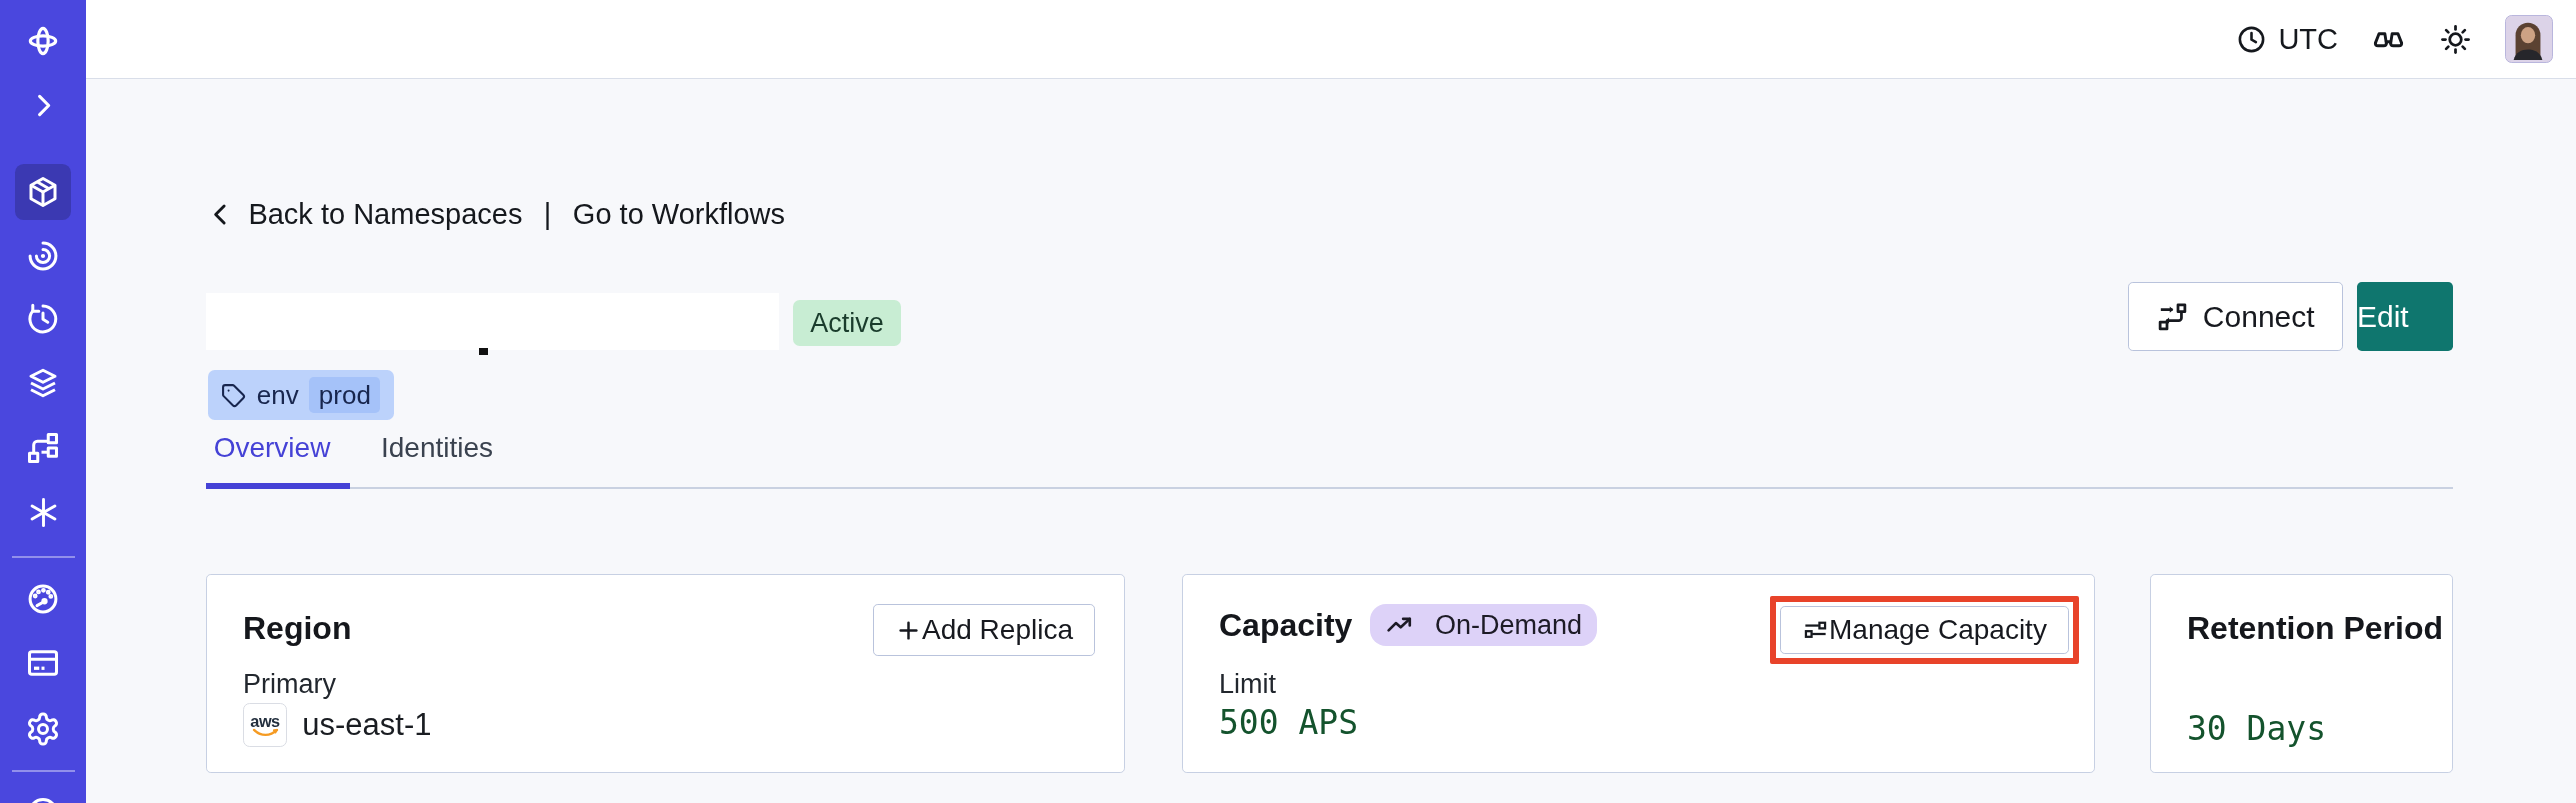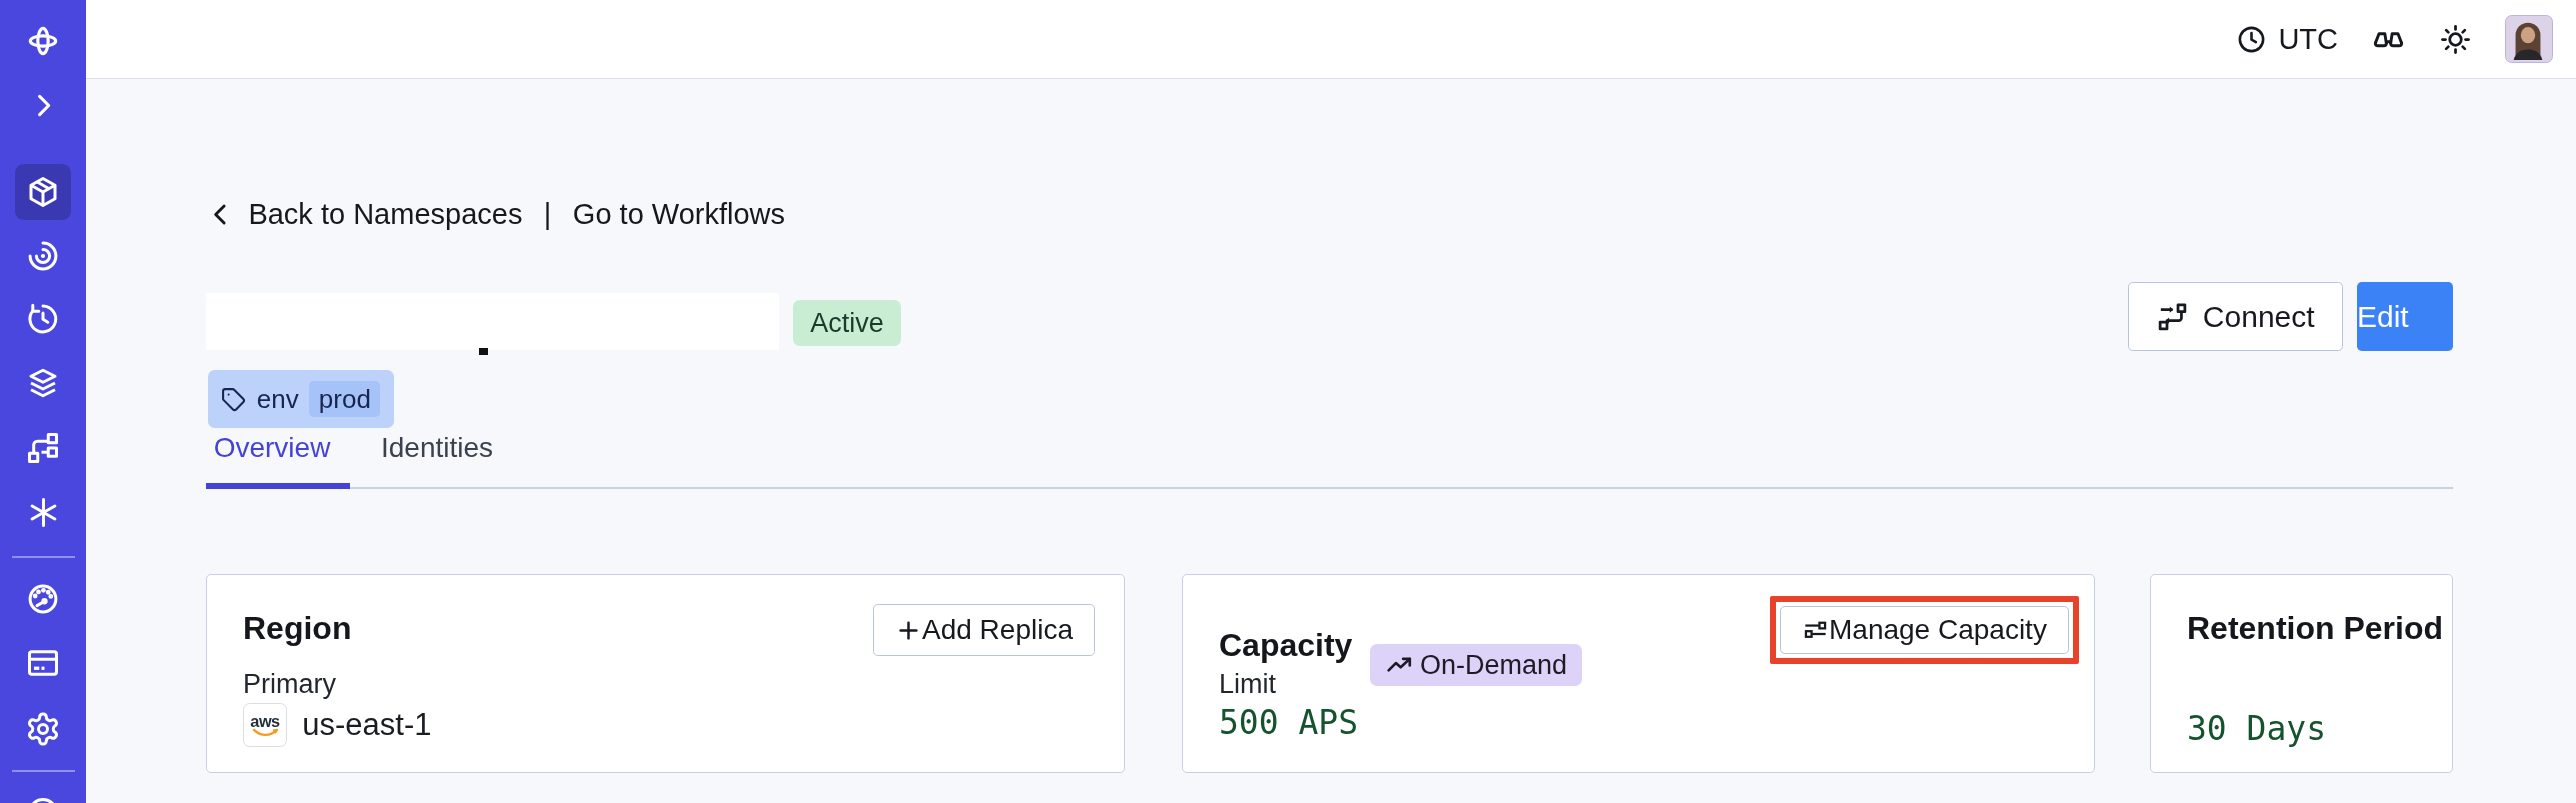--- a/index.html
+++ b/index.html
@@ -26,23 +26,23 @@
   .breadcrumb { position:absolute; left:0; top:119px; display:flex; align-items:center; gap:13.4px; cursor:pointer; }
   .breadcrumb span { font-size:29px; font-weight:500; color:#15181D; white-space:pre; }
 
   .title-redact { position:absolute; left:0; top:214px; width:573px; height:57px; background:#FFFFFF; }
   .title-dot { position:absolute; left:273px; top:269px; width:8.6px; height:6.7px; background:#111; }
   .status-badge { position:absolute; left:587px; top:221px; height:46px; padding:0 17.3px; background:#C8EDD3; color:#1A3C2C; border-radius:6.7px; font-size:27px; font-weight:500; display:flex; align-items:center; }
 
   .hdr-buttons { position:absolute; right:0; top:203px; display:flex; gap:14.4px; }
   .btn { display:flex; align-items:center; justify-content:flex-start; gap:13.4px; background:#FFF; border:1.9px solid #B9C3DC; border-radius:4.8px; font-size:30px; font-weight:500; color:#17191F; cursor:pointer; font-family:inherit; }
   .btn-connect { height:69px; padding:0 27px; }
-  .btn-edit { height:69px; width:96px; background:#3b82f6; border:none; color:#FFF; font-weight:400; }
-
-  .tag-pill { position:absolute; left:1.9px; top:291px; height:58px; background:#BCD2FB; border-radius:6.7px; display:flex; align-items:center; gap:10.5px; padding:0 13.4px; cursor:pointer; }
+  .btn-edit { height:69px; width:96px; background:#0f766e; border:none; color:#FFF; font-weight:400; }
+
+  .tag-pill { position:absolute; left:1.9px; top:291px; height:50px; background:#BCD2FB; border-radius:6.7px; display:flex; align-items:center; gap:10.5px; padding:0 13.4px; cursor:pointer; }
   .tag-pill .k { font-size:26px; color:#18264E; }
   .tag-chip { background:#A5C2F9; border-radius:4.8px; padding:2.9px 9.6px; font-size:26px; color:#18264E; }
 
   .tabs { position:absolute; left:0; top:353px; width:2247px; height:58px; }
   .tab { position:absolute; top:0; font-size:28px; cursor:pointer; }
   .tab-active { left:7.7px; color:#4542D6; font-weight:500; }
   .tab-idle { left:175px; color:#3A424F; }
   .tabs-line { position:absolute; left:0; top:55px; width:2247px; height:1.9px; background:#C9D1E1; }
   .tab-underline { position:absolute; left:0; top:51px; width:144px; height:5.8px; background:#4542D6; }
 
@@ -53,21 +53,21 @@
   .card-retention { left:1944px; width:303px; }
   .card-title { position:absolute; left:36px; top:35px; font-size:32px; font-weight:600; color:#15171C; }
   .card-label { position:absolute; left:36px; top:94px; font-size:27px; color:#22272E; }
   .mono-value { position:absolute; left:36px; top:128px; font-size:33px; color:#14532d; font-family:"DejaVu Sans Mono", monospace; }
 
   .btn-small { height:52px; padding:0 21px; font-size:28px; gap:0; }
   .add-replica { position:absolute; right:29px; top:29px; }
 
   .cap-titlerow { position:absolute; left:36px; top:29px; display:flex; align-items:center; gap:17.3px; }
   .cap-titlerow .t { font-size:32px; font-weight:600; color:#15171C; }
-  .ondemand { height:42px; background:#DDD2F8; border-radius:7px; display:flex; align-items:center; gap:6px; padding:0 15.3px; font-size:27px; font-weight:500; color:#1D1B26;margin-top:40px; }
+  .ondemand { height:42px; background:#DDD2F8; border-radius:16px; display:flex; align-items:center; gap:21px; padding:0 15.3px; font-size:27px; font-weight:500; color:#1D1B26; }
 
   .hl-wrap { position:absolute; right:15.3px; top:21px; border:6.7px solid #E8432A; padding:3.8px; border-radius:1.9px; }
 
   .region-value { position:absolute; left:36px; top:128px; display:flex; align-items:center; gap:15.3px; }
   .aws-badge { width:44px; height:44px; border:1.9px solid #DADDE4; border-radius:6.7px; background:#FFF; display:flex; flex-direction:column; align-items:center; justify-content:center; }
   .aws-badge .aws-txt { font-size:16.3px; font-weight:700; color:#232F3E; line-height:14.4px; letter-spacing:-0.5px; }
   .region-name { font-size:31px; color:#1A1D22; }
 </style>
 </head>
 <body>

